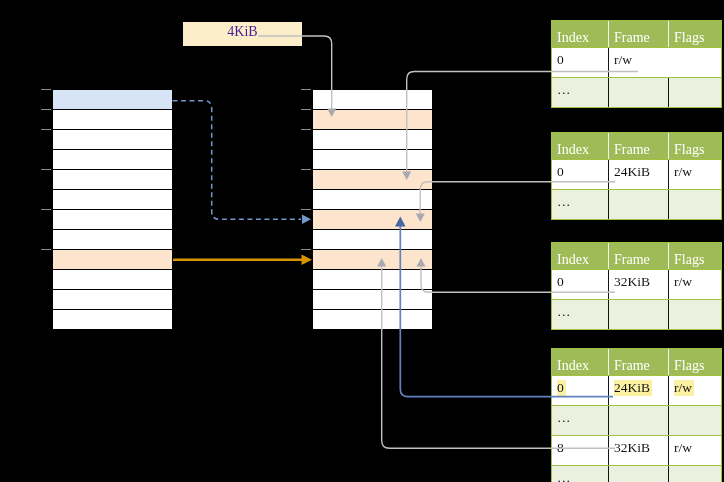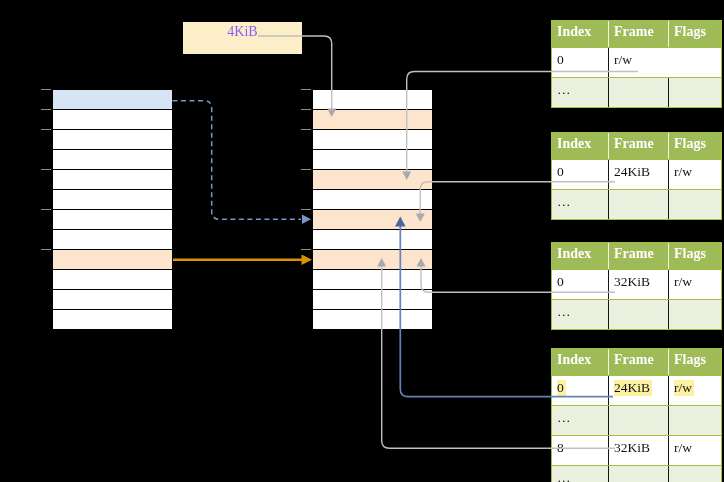--- a/index.html
+++ b/index.html
@@ -2,22 +2,22 @@
 <html style="--background: #000000; --box-cream: #FBEEC9; --page-blue: #D7E4F6; --page-peach: #FCE4CD; --page-white: #FFFFFF; --table-header-green: #9EBB57; --table-border-green: #A2C13E; --table-alt-row-green: #EBF1DE; --highlight-yellow: #FBF1A0; --header-text: #FFFFFF; --connector-gray: #C0C0C0; --arrowhead-gray: #A9A9B0; --arrow-blue: #6282BE; --arrowhead-blue: #4A66A3; --dashed-blue: #7596C8; --arrow-orange: #D79300; --tick-gray: #8C8C8C;"><head>
 <meta charset="utf-8">
 <style>
   html,body{margin:0;padding:0;background:#000;}
   .canvas{
     position:relative;width:724px;height:482px;background:var(--background,#000);
     overflow:hidden;font-family:"Liberation Serif","DejaVu Serif",serif;
   }
   
   .box4{
-    position:absolute;left:183px;top:22px;width:119px;height:32px;
-    background:var(--box-cream,#FBEEC9);color:#8b5cf6;
+    position:absolute;left:183px;top:22px;width:119px;height:24px;
+    background:var(--box-cream,#FBEEC9);color:#4c1d95;
     text-align:center;font-size:14px;line-height:20px;z-index:1;
   }
   
   .col{
     position:absolute;top:89px;width:121px;height:242px;box-sizing:border-box;
     border:1px solid #000;background:#fff;display:grid;
     grid-template-rows:repeat(12,1fr);z-index:1;
   }
   .col-left{left:52px;}
   .col-mid{left:312px;}
@@ -32,21 +32,21 @@
   .grow{display:grid;grid-template-columns:57px 60px 1fr;height:29px;background:#fff;}
   .grow.ghead{height:26px;background:var(--table-header-green,#9EBB57);}
   .grow.alt{background:var(--table-alt-row-green,#EBF1DE);}
   .grow + .grow{border-top:1px solid var(--table-border-green,#A2C13E);}
   .gcell{
     padding:3px 0 0 5px;font-size:13.5px;line-height:18px;color:#141414;
     border-right:1px solid #141414;overflow:hidden;white-space:nowrap;
   }
   .gcell:last-child{border-right:none;}
   .ghead .gcell{
-    color:var(--header-text,#fff);font-weight:bold;font-size:14px;padding-top:2px;
+    color:var(--header-text,#fff);font-weight:normal;font-size:14px;padding-top:8px;
     border-right:1px solid rgba(255,255,255,0.85);
   }
   .ghead .gcell:last-child{border-right:none;}
   .hl{background:var(--highlight-yellow,#FBF1A0);padding:0 2px 1px 0;}
   
   .overlay{position:absolute;left:0;top:0;z-index:3;pointer-events:none;}
 </style>
 </head>
 <body>
 

